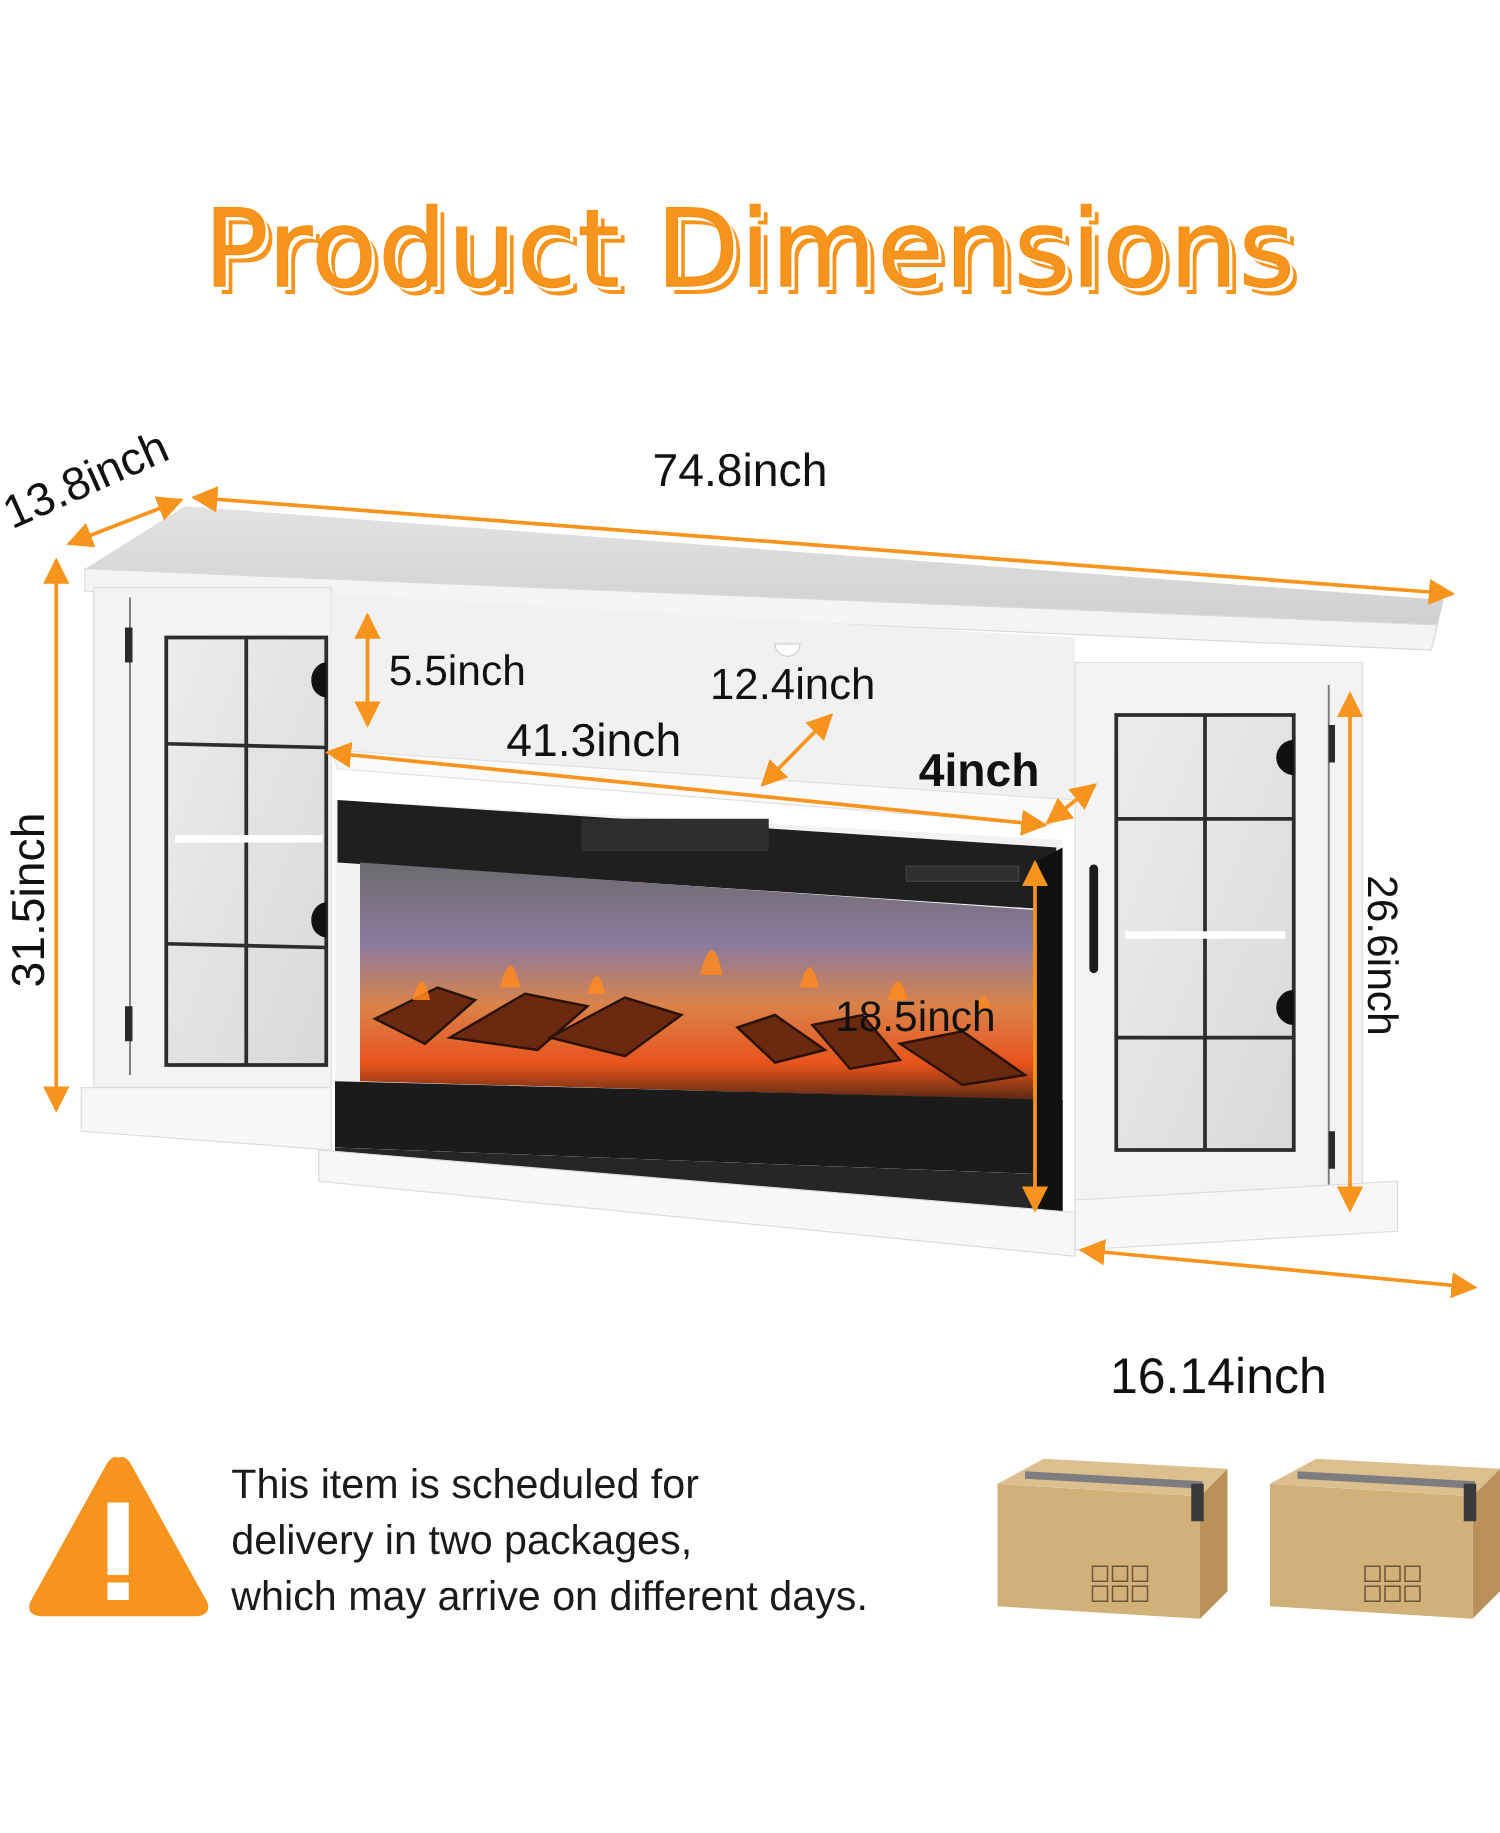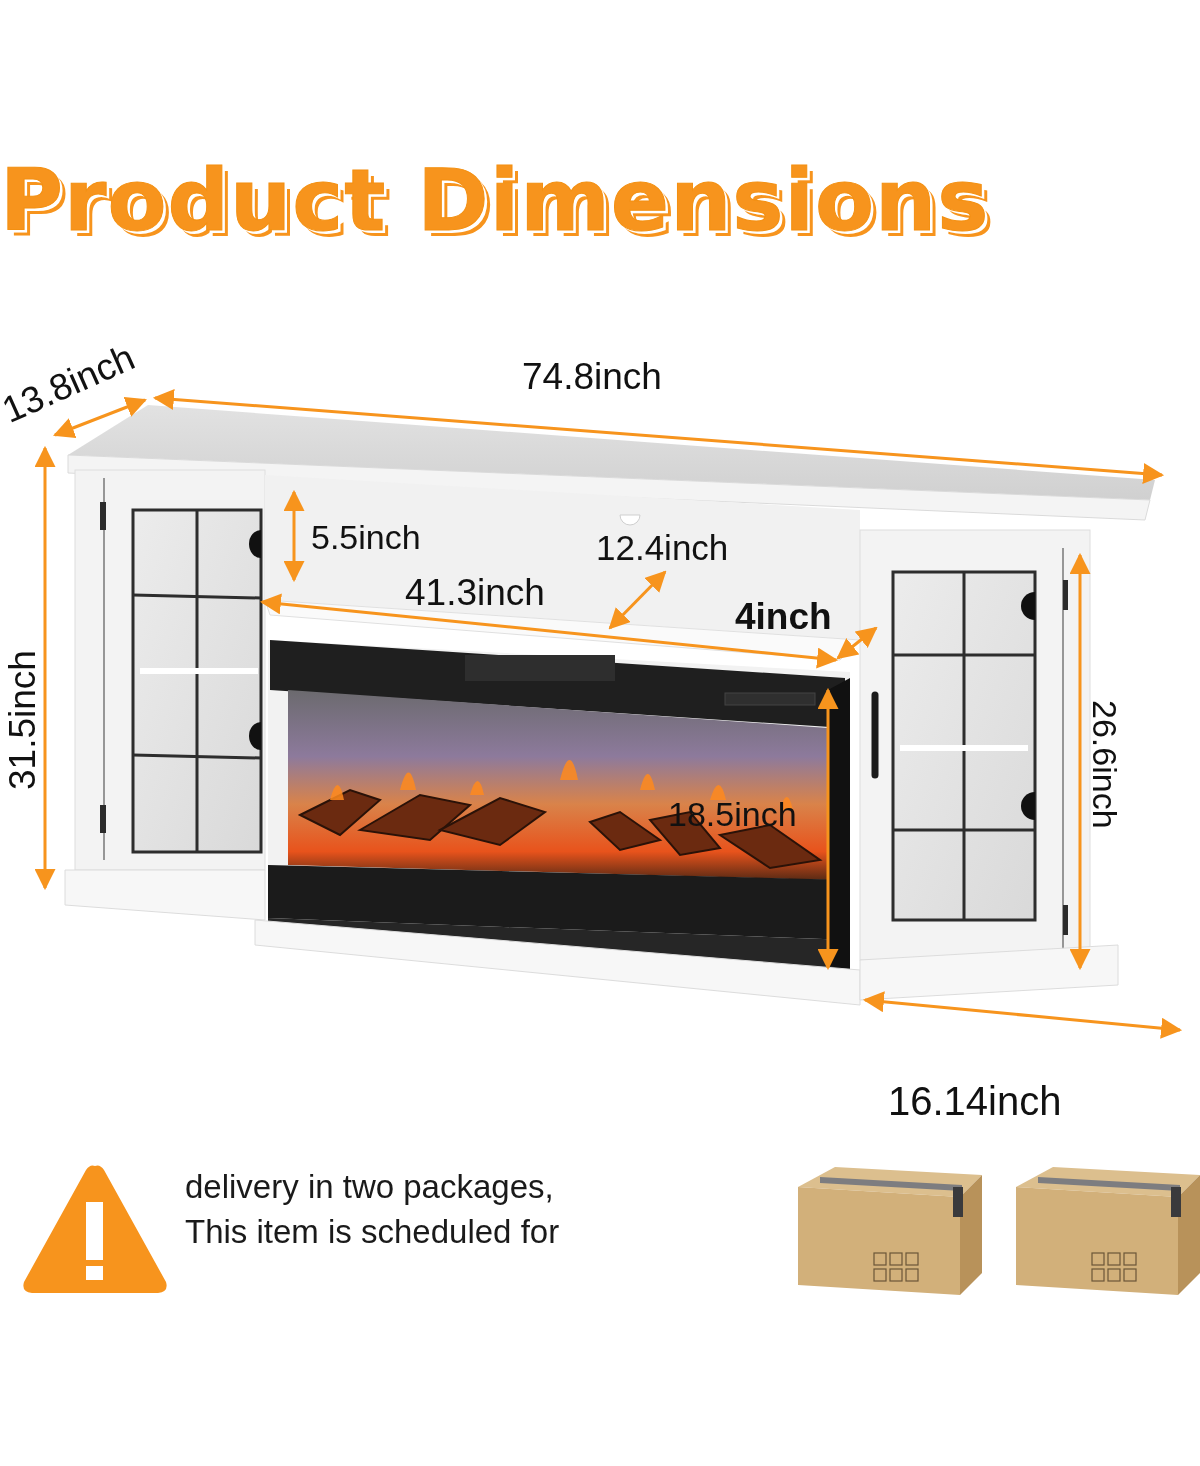--- a/index.html
+++ b/index.html
@@ -1,22 +1,22 @@
 <!DOCTYPE html>
 <html><head>
   <meta charset="utf-8">
   <style>
     html, body { margin: 0; padding: 0; background: #ffffff; }
     body { width: 1200px; height: 1466px; position: relative; overflow: hidden;
            font-family: "Liberation Sans", "DejaVu Sans", sans-serif; color: #111; }
 
     .title {
-      position: absolute; left: 0; top: 150px; width: 1200px; text-align: left;
+      position: absolute; left: 0; top: 150px; width: 1200px; text-align: center;
       font-family: "DejaVu Sans", "Liberation Sans", sans-serif;
-      font-weight: bold; font-size: 86px; letter-spacing: 1px;
+      font-weight: normal; font-size: 86px; letter-spacing: 1px;
       color: #f7941d;
       text-shadow: 3px 3px 0 #ffffff, 6px 6px 0 #f7941d;
       -webkit-text-stroke: 1px #f39012;
     }
 
     .illustration { position: absolute; left: 0; top: 340px; width: 1200px; height: 740px; }
 
     .dim {
       position: absolute; font-size: 37px; color: #111; white-space: nowrap;
       line-height: 1; font-family: "Liberation Sans", sans-serif;
@@ -148,36 +148,37 @@
     <line x1="828" y1="690" x2="828" y2="968"></line>
     <line x1="1080" y1="555" x2="1080" y2="968"></line>
     <line x1="865" y1="1000" x2="1180" y2="1030"></line>
   </g>
 </svg>
 
 <div class="dim rot-diag" style="left:12px; top:392px;">13.8inch</div>
 <div class="dim" style="left:522px; top:358px;">74.8inch</div>
 <div class="dim rot-ccw" style="left:4px; top:790px;">31.5inch</div>
 <div class="dim" style="left:300px; top:520px; font-size:34px;margin-left:11px;">5.5inch</div>
-<div class="dim" style="left:596px; top:530px; font-size:35px;">12.4inch</div>
+<div class="dim" style="left:568px; top:530px; font-size:35px;">12.4inch</div>
 <div class="dim" style="left:405px; top:574px; font-size:37px;text-align:right;">41.3inch</div>
 <div class="dim" style="left:735px; top:598px; font-size:37px;font-weight:bold;">4inch</div>
 <div class="dim" style="left:668px; top:774px; font-size:34px;margin-top:23px;">18.5inch</div>
 <div class="dim rot-cw" style="left:1122px; top:700px; font-size:34px;">26.6inch</div>
 <div class="dim" style="left:888px; top:1081px; font-size:40px;">16.14inch</div>
 
 <div class="notice">
   <svg class="warn-icon" viewBox="0 0 150 138">
     <path d="M75,6 Q80,4 84,10 L146,122 Q149,132 138,133 L12,133 Q1,132 4,122 L66,10 Q70,4 75,6 z" fill="#f7941d"></path>
     <rect x="66" y="42" width="17" height="58" fill="#ffffff"></rect>
     <rect x="66" y="106" width="17" height="14" fill="#ffffff"></rect>
   </svg>
   <div class="notice-text">
+    <div>This item is scheduled for</div>
     <div>delivery in two packages,</div>
-    <div>This item is scheduled for</div>
+    <div>which may arrive on different days.</div>
   </div>
 </div>
 
 <div class="packages">
   <svg class="pkg" style="left:0;" viewBox="0 0 195 145">
     <polygon points="8,32 45,12 192,20 170,42" fill="#dcbf8e"></polygon>
     <polygon points="8,32 170,42 170,140 8,130" fill="#d2b07a"></polygon>
     <polygon points="170,42 192,20 192,118 170,140" fill="#b8925a"></polygon>
     <polygon points="30,22 172,30 172,36 30,28" fill="#7d7d80"></polygon>
     <rect x="163" y="32" width="10" height="30" fill="#3a3a3c"></rect>

